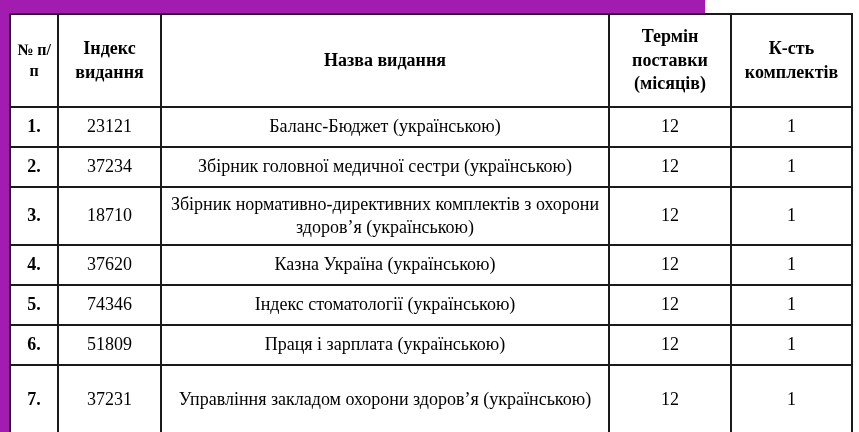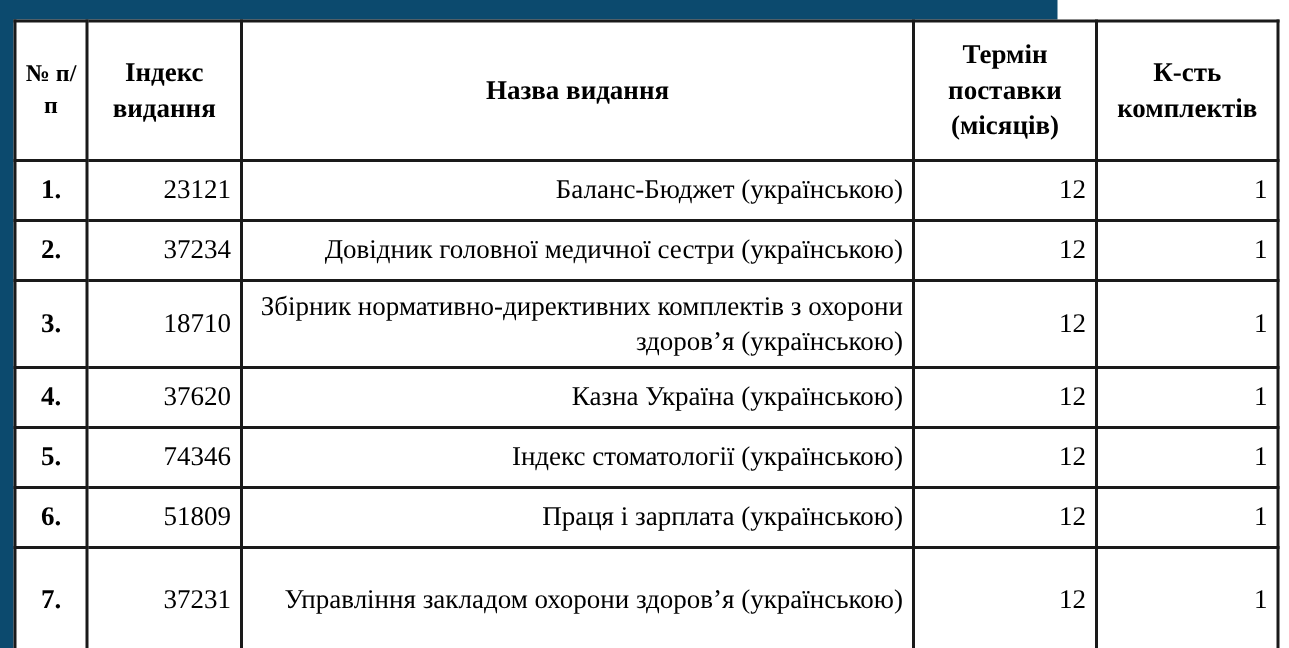--- a/index.html
+++ b/index.html
@@ -9,21 +9,21 @@
     width: 859px;
     height: 432px;
     overflow: hidden;
     font-family: "Liberation Serif", "DejaVu Serif", serif;
     color: #000000;
   }
   .page {
     position: relative;
     width: 705px;
     height: 432px;
-    background: #0c4a6e;
+    background: #a21caf;
   }
   table.doc-table {
     position: absolute;
     left: 9px;
     top: 13px;
     width: 842px;
     border-collapse: collapse;
     table-layout: fixed;
     background: #ffffff;
   }
@@ -56,24 +56,24 @@
   tbody tr.row-tall td { height: 52px; }
   tbody tr.row-taller td { height: 64px; }
 
   td.cell-num {
     text-align: center;
     font-weight: bold;
   }
   td.cell-index,
   td.cell-term,
   td.cell-qty {
-    text-align: right;
+    text-align: center;
   }
   td.cell-title {
-    text-align: right;
+    text-align: center;
     padding-left: 10px;
     padding-right: 14px;
     margin-top: 46px;
   }
 </style>
 </head>
 <body>
 
 <div class="page">
   <table class="doc-table">
@@ -97,21 +97,21 @@
       <tr>
         <td class="cell-num">1.</td>
         <td class="cell-index">23121</td>
         <td class="cell-title">Баланс-Бюджет (українською)</td>
         <td class="cell-term">12</td>
         <td class="cell-qty">1</td>
       </tr>
       <tr>
         <td class="cell-num">2.</td>
         <td class="cell-index">37234</td>
-        <td class="cell-title">Довідник головної медичної сестри (українською)</td>
+        <td class="cell-title">Збірник головної медичної сестри (українською)</td>
         <td class="cell-term">12</td>
         <td class="cell-qty">1</td>
       </tr>
       <tr class="row-tall">
         <td class="cell-num">3.</td>
         <td class="cell-index">18710</td>
         <td class="cell-title">Збірник нормативно-директивних комплектів з охорони здоров’я (українською)</td>
         <td class="cell-term">12</td>
         <td class="cell-qty">1</td>
       </tr>

